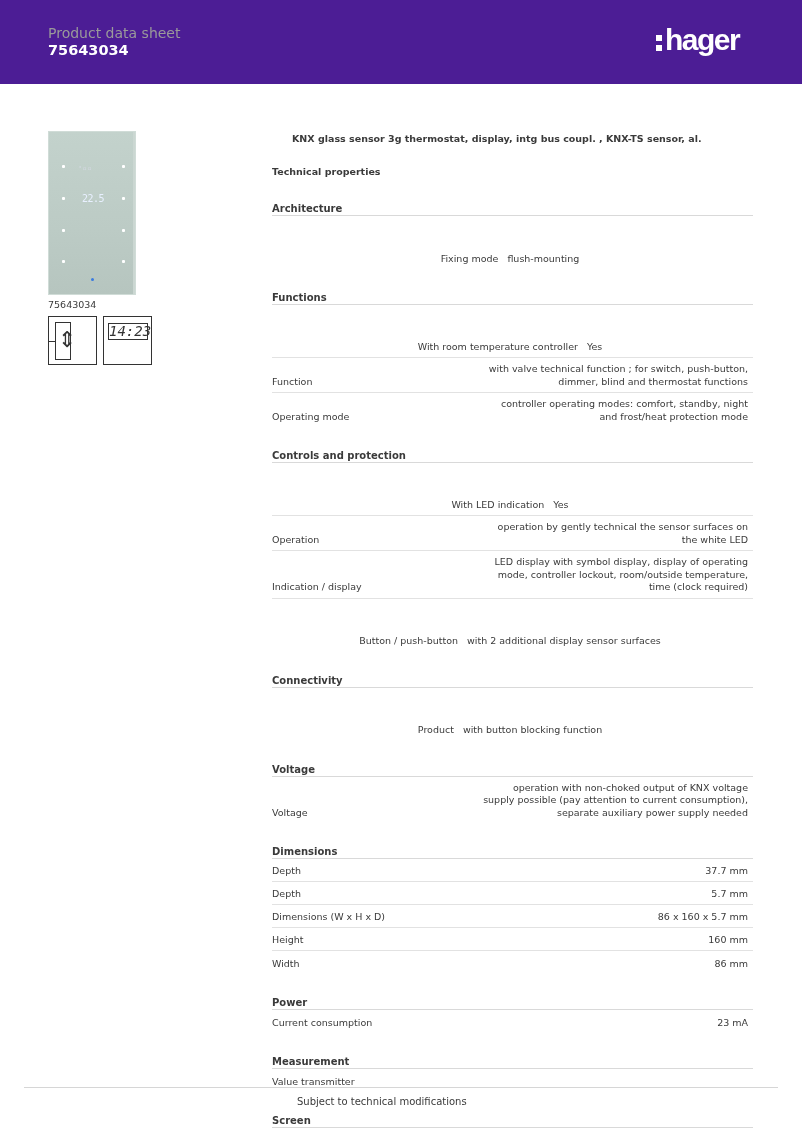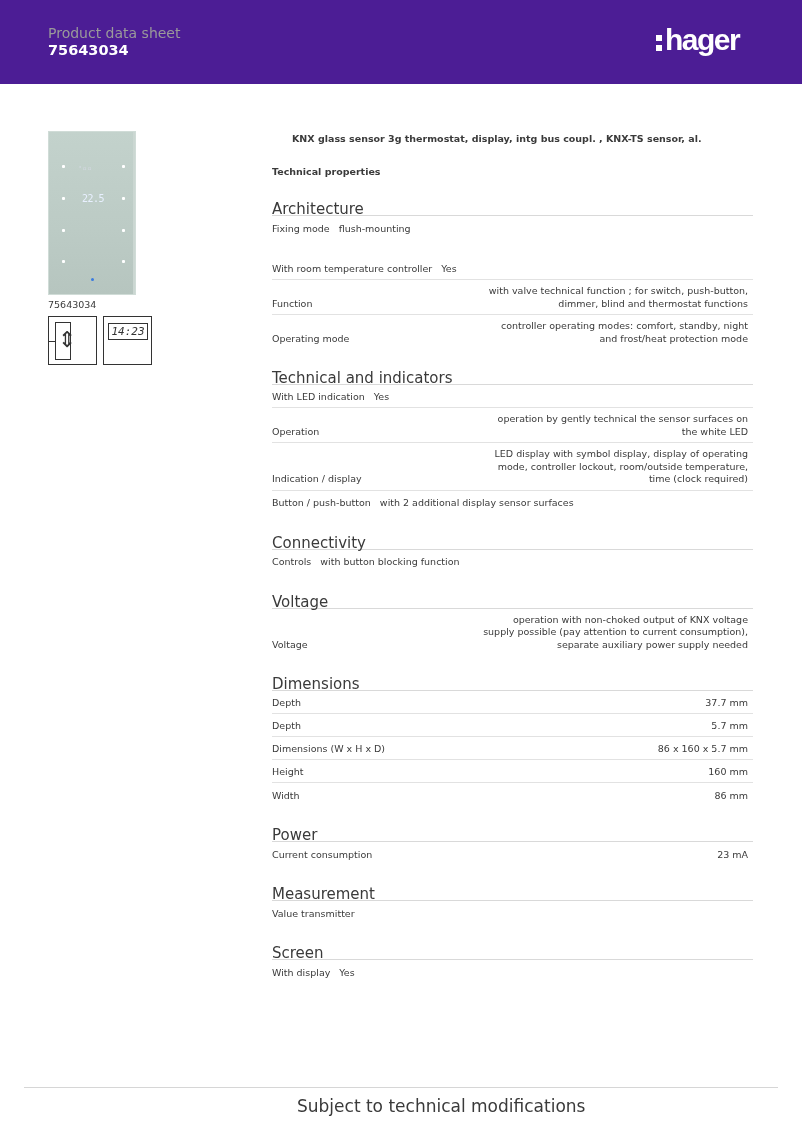--- a/index.html
+++ b/index.html
@@ -20,36 +20,36 @@
     .product-img .dot { position: absolute; width: 3px; height: 3px; background: #ffffff; border-radius: 1px; }
     .product-img .lcd { position: absolute; left: 33px; top: 24px; font-family: "DejaVu Sans Mono", monospace; font-size: 10px; color: #e8f0ff; letter-spacing: -0.5px; margin-top: 37px; }
     .product-img .lcd-top { position: absolute; left: 30px; top: 33px; font-size: 5px; color: #dde; }
     .product-img .blue { position: absolute; left: 42px; top: 146px; width: 3px; height: 3px; background: #3a7be0; border-radius: 50%; }
     .img-caption { margin-top: 4px; font-size: 9.5px; color: #3a3a3a; }
     .pictos { margin-top: 6px; display: flex; gap: 6px; }
     .picto { width: 49px; height: 49px; border: 1px solid #333; position: relative; background: #fff; }
     .picto .inner1 { position: absolute; left: 6px; top: 5px; width: 16px; height: 38px; border: 1px solid #333; }
     .picto .tick { position: absolute; left: 0; top: 24px; width: 6px; height: 1px; background: #333; }
     .picto .arrow { position: absolute; left: 9px; top: 8px; font-size: 22px; line-height: 30px; color: #333; font-family: "DejaVu Sans", sans-serif; }
-    .picto .clockbox { position: absolute; left: 4px; top: 6px; width: 40px; height: 17px; border: 1px solid #333; font-family: "DejaVu Sans Mono", monospace; font-style: italic; font-size: 11px; line-height: 15px; text-align: center; color: #333; }
+    .picto .clockbox { position: absolute; left: 4px; top: 6px; width: 40px; height: 17px; border: 1px solid #333; font-family: "DejaVu Sans Mono", monospace; font-style: italic; font-size: 14px; line-height: 15px; text-align: center; color: #333; }
 
     .main { position: absolute; left: 272px; top: 131px; width: 481px; }
     .product-title { font-size: 9.5px; font-weight: bold; color: #3a3a3a; height: 16px; line-height: 16px; padding-left: 20px; }
     .tech-title { font-size: 9.5px; font-weight: bold; margin-top: 17px; height: 16px; line-height: 16px; }
     .section { margin-top: 18px; }
-    .section-head { font-size: 15px; font-weight: normal; height: 18px; line-height: 22px; border-bottom: 1px solid #d9d9d9; padding-bottom: 2px; }
+    .section-head { font-size: 10px; font-weight: bold; height: 18px; line-height: 22px; border-bottom: 1px solid #d9d9d9; padding-bottom: 2px; }
     .row { display: flex; justify-content: space-between; align-items: flex-end; font-size: 9.5px; line-height: 12.5px; padding: 5px 5px 4px 0; border-bottom: 1px solid #e2e2e2; min-height: 23px; }
     .row:last-child { border-bottom: none; }
     .row .label { white-space: nowrap; }
     .row .value { text-align: right; max-width: 265px; }
-    .row.inline { justify-content: flex-start; }
+    .row.inline { justify-content: center; margin-top: 30px; }
     .row.inline .value { margin-left: 9px; text-align: left; max-width: none; }
 
     .footer-line { position: absolute; left: 24px; top: 1087px; width: 754px; height: 1px; background: #d6d6d6; }
-    .footer { position: absolute; left: 297px; top: 1096px; font-size: 17px; color: #3a3a3a; }
+    .footer { position: absolute; left: 297px; top: 1096px; font-size: 10px; color: #3a3a3a; }
   </style>
 </head>
 <body>
 
 <div class="header">
   <div class="subtitle">Product data sheet</div>
   <div class="ref">75643034</div>
   <div class="logo"><span class="dots"><i></i><i></i></span><span>hager</span></div>
 </div>
 
@@ -85,56 +85,57 @@
   <div class="tech-title">Technical properties</div>
   <div id="sections">
       <div class="section">
         <div class="section-head">Architecture</div>
         <div class="row inline">
           <span class="label">Fixing mode</span>
           <span class="value">flush-mounting</span>
         </div>
       </div>
       <div class="section">
+        <div class="section-head">Functions</div>
         <div class="row inline">
           <span class="label">With room temperature controller</span>
           <span class="value">Yes</span>
         </div>
         <div class="row">
           <span class="label">Function</span>
           <span class="value">with valve technical function ; for switch, push-button, dimmer, blind and thermostat functions</span>
         </div>
         <div class="row">
           <span class="label">Operating mode</span>
           <span class="value">controller operating modes: comfort, standby, night and frost/heat protection mode</span>
         </div>
       </div>
       <div class="section">
-        <div class="section-head">Technical and indicators</div>
+        <div class="section-head">Controls and protection</div>
         <div class="row inline">
           <span class="label">With LED indication</span>
           <span class="value">Yes</span>
         </div>
         <div class="row">
           <span class="label">Operation</span>
           <span class="value">operation by gently technical the sensor surfaces on the white LED</span>
         </div>
         <div class="row">
           <span class="label">Indication / display</span>
           <span class="value">LED display with symbol display, display of operating mode, controller lockout, room/outside temperature, time (clock required)</span>
         </div>
         <div class="row inline">
           <span class="label">Button / push-button</span>
           <span class="value">with 2 additional display sensor surfaces</span>
         </div>
       </div>
       <div class="section">
         <div class="section-head">Connectivity</div>
         <div class="row inline">
-          <span class="label">Controls</span>
+          <span class="label">Product</span>
           <span class="value">with button blocking function</span>
         </div>
       </div>
       <div class="section">
         <div class="section-head">Voltage</div>
         <div class="row">
           <span class="label">Voltage</span>
           <span class="value">operation with non-choked output of KNX voltage supply possible (pay attention to current consumption), separate auxiliary power supply needed</span>
         </div>
       </div>

